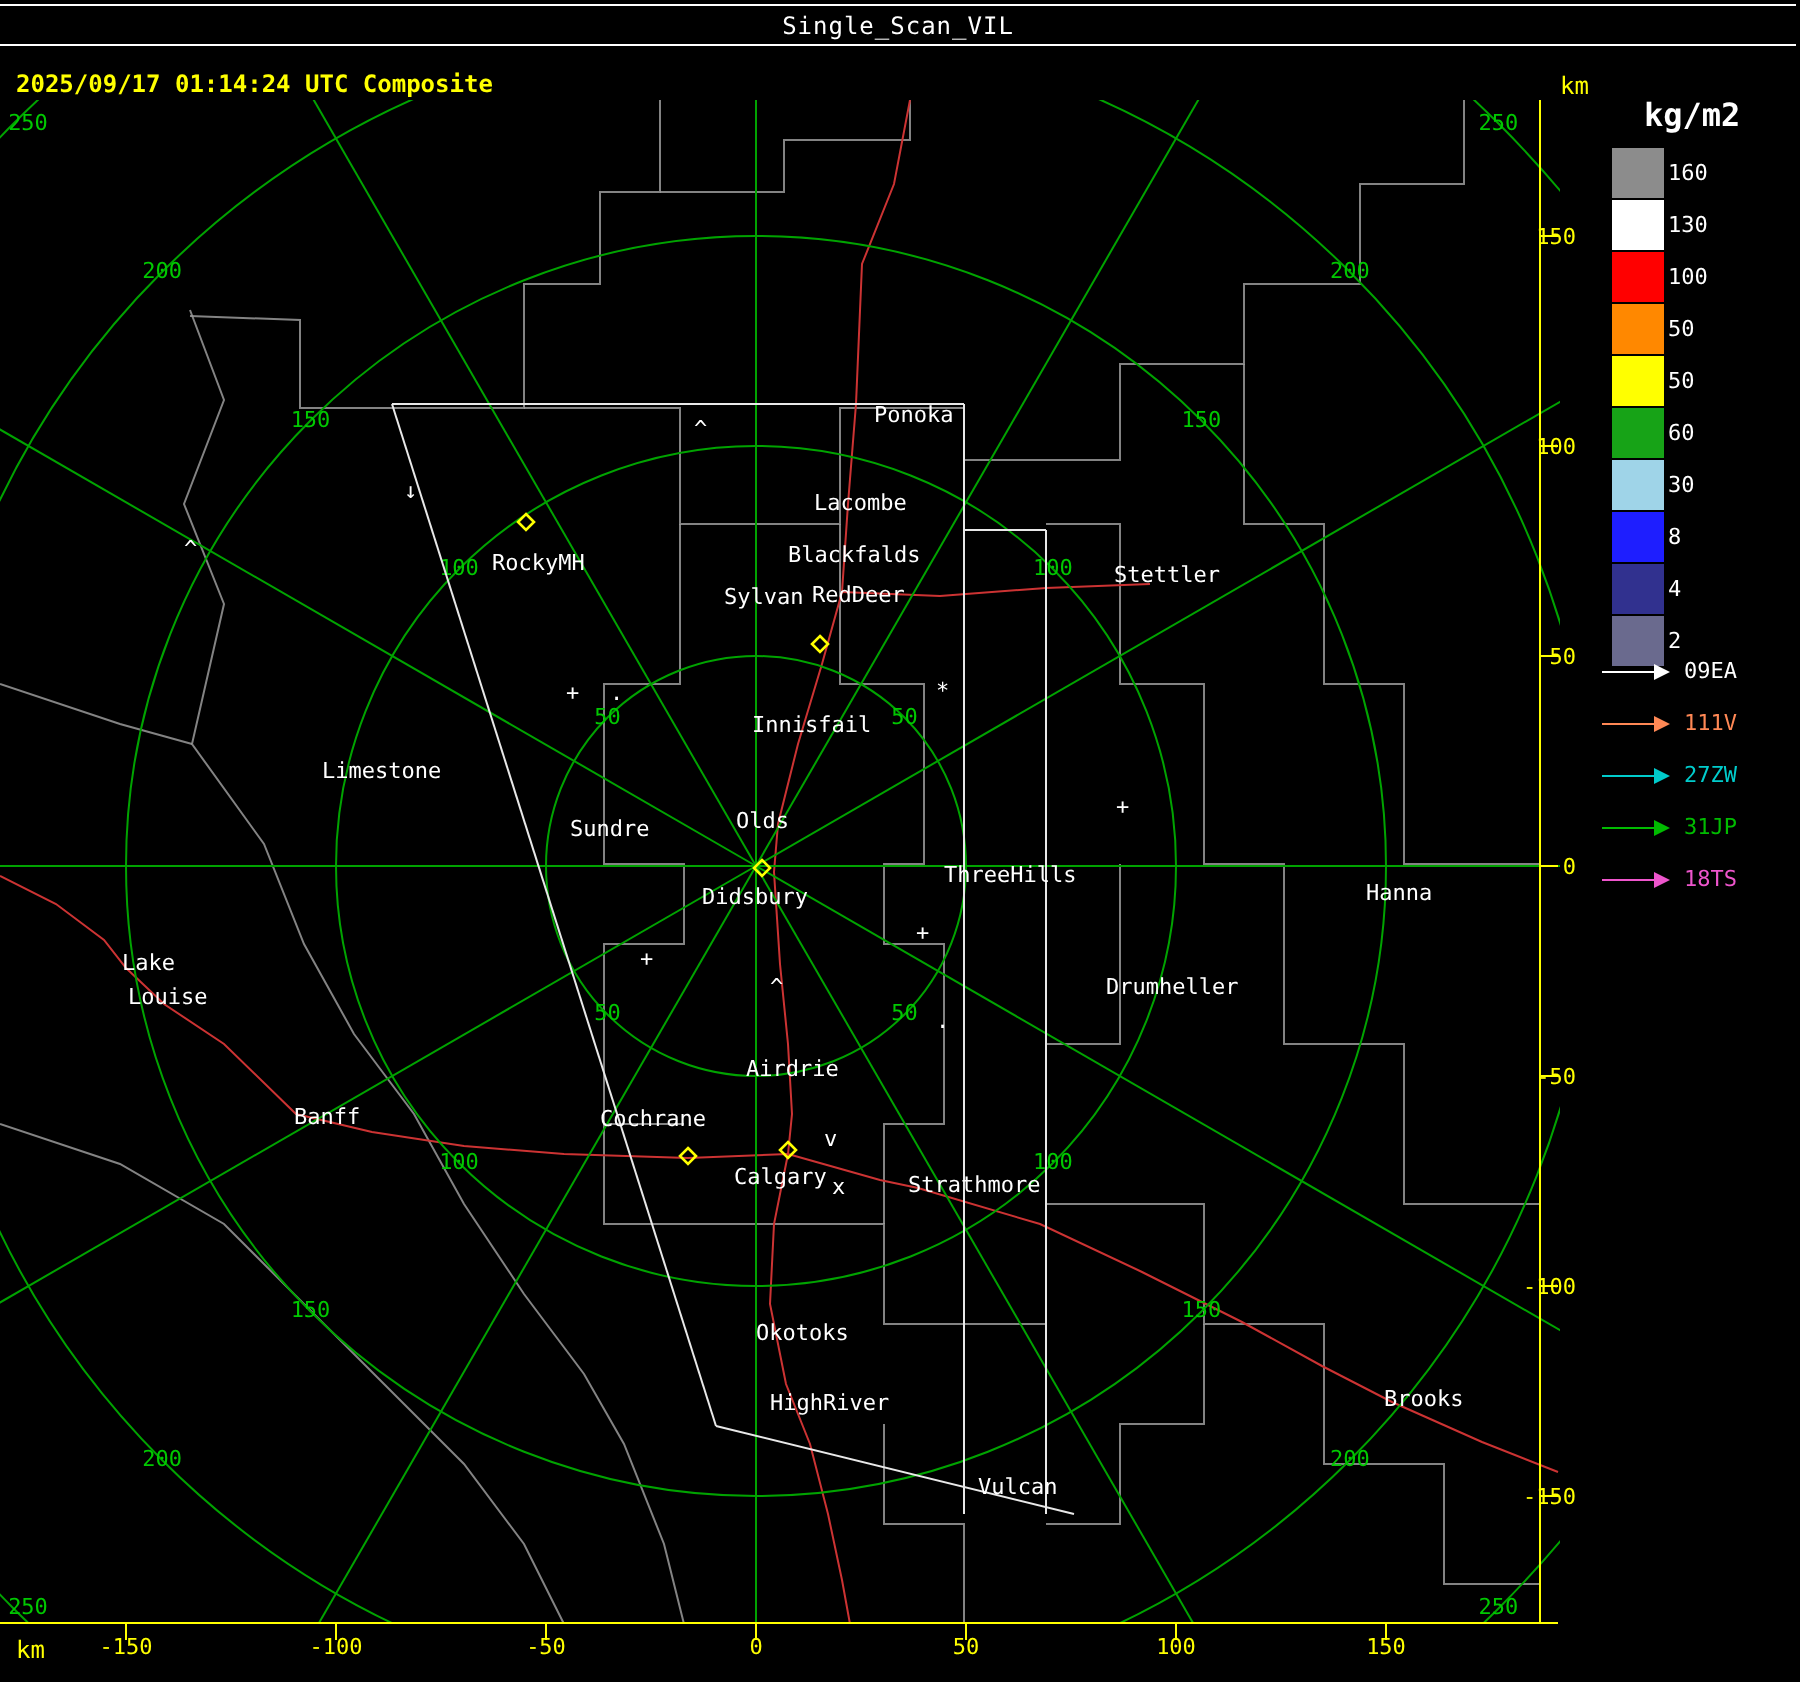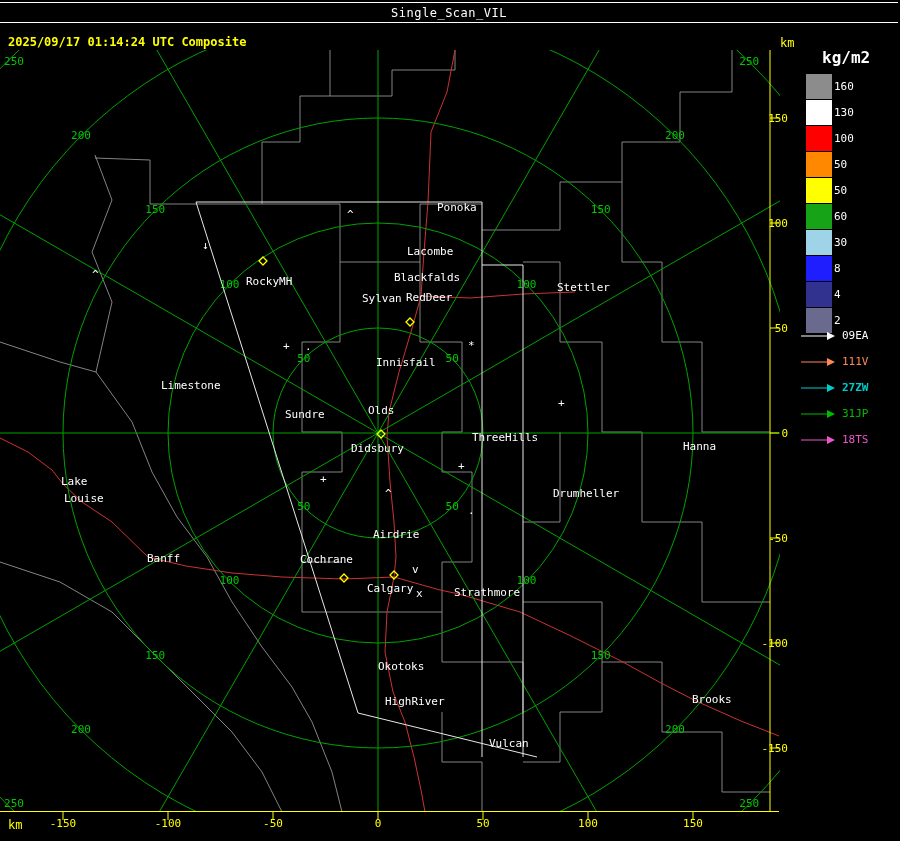--- a/index.html
+++ b/index.html
@@ -254,21 +254,21 @@
         <line x1="1" y1="6" x2="27" y2="6" stroke="#ff8855" stroke-width="1"></line>
         <polygon points="27,2 35,6 27,10" fill="#ff8855"></polygon>
       </svg>
       <span class="track-label" style="color: rgb(255, 136, 85);">111V</span>
     </div>
     <div class="track-row">
       <svg width="36" height="12">
         <line x1="1" y1="6" x2="27" y2="6" stroke="#00cccc" stroke-width="1"></line>
         <polygon points="27,2 35,6 27,10" fill="#00cccc"></polygon>
       </svg>
-      <span class="track-label" style="color: rgb(0, 204, 204); font-weight: bold;">27ZW</span>
+      <span class="track-label" style="color: rgb(0, 204, 204);">27ZW</span>
     </div>
     <div class="track-row">
       <svg width="36" height="12">
         <line x1="1" y1="6" x2="27" y2="6" stroke="#00bb00" stroke-width="1"></line>
         <polygon points="27,2 35,6 27,10" fill="#00bb00"></polygon>
       </svg>
       <span class="track-label" style="color: rgb(0, 187, 0);">31JP</span>
     </div>
     <div class="track-row">
       <svg width="36" height="12">

